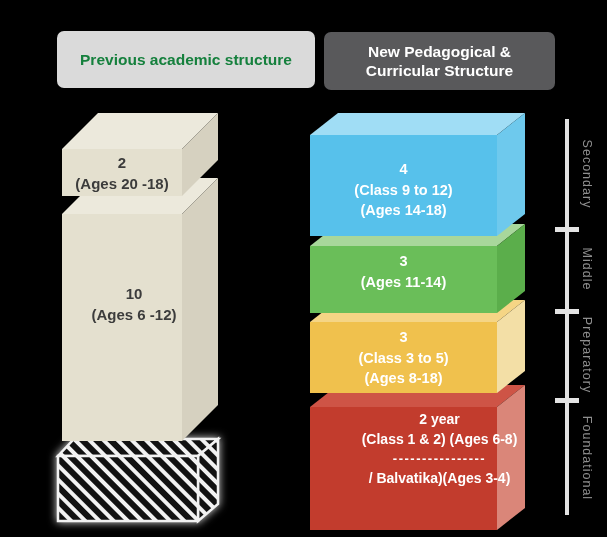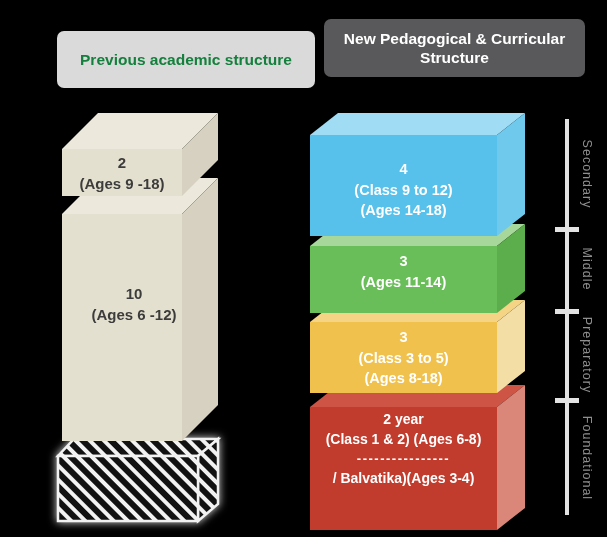--- a/index.html
+++ b/index.html
@@ -8,26 +8,26 @@
     font-family:"Liberation Sans",sans-serif;
   }
   .abs{position:absolute;}
   
   .hdr{
     display:flex;align-items:center;justify-content:center;text-align:center;
     border-radius:7px;font-weight:600;font-size:15.5px;line-height:19px;
     box-sizing:border-box;padding:4px 10px;
   }
   .hdr-prev{left:57px;top:31px;width:258px;height:57px;background:#DADADA;color:#15803d;}
-  .hdr-new{left:324px;top:19px;width:261px;height:58px;background:#59595B;color:#FFFFFF;}
+  .hdr-new{left:324px;top:32px;width:231px;height:58px;background:#59595B;color:#FFFFFF;}
   
   .blk-text{position:absolute;text-align:center;font-weight:700;pointer-events:none;}
   .txt-beige{color:#3C3C3C;font-size:15px;line-height:21px;}
   .txt-white{color:#FFFFFF;font-size:14.5px;line-height:20.5px;}
-  .txt-red{color:#FFFFFF;font-size:14px;line-height:19.5px;}
+  .txt-red{color:#FFFFFF;font-size:14px;line-height:19.5px;padding-left:36px;}
   .divider-dashes{letter-spacing:1.5px;font-size:13px;}
   
   .stage-label{
     position:absolute;writing-mode:vertical-rl;transform:translateY(-50%);
     color:#8F8F8F;font-size:12.5px;font-weight:500;letter-spacing:1px;white-space:nowrap;
   }
   svg{display:block;}
 </style>
 </head>
 <body>
@@ -94,21 +94,21 @@
 
   <div class="abs hdr hdr-prev">
     <span>Previous academic structure</span>
   </div>
   <div class="abs hdr hdr-new">
     <span>New Pedagogical &amp; Curricular Structure</span>
   </div>
 
   <div class="blk-text txt-beige" style="left:62px;top:152px;width:120px;">
     <div>2</div>
-    <div>(Ages 9 -18)</div>
+    <div>(Ages 20 -18)</div>
   </div>
   <div class="blk-text txt-beige" style="left:62px;top:283px;width:144px;">
     <div>10</div>
     <div>(Ages 6 -12)</div>
   </div>
 
   <div class="blk-text txt-white" style="left:310px;top:159px;width:187px;">
     <div>4</div>
     <div>(Class 9 to 12)</div>
     <div>(Ages 14-18)</div>

